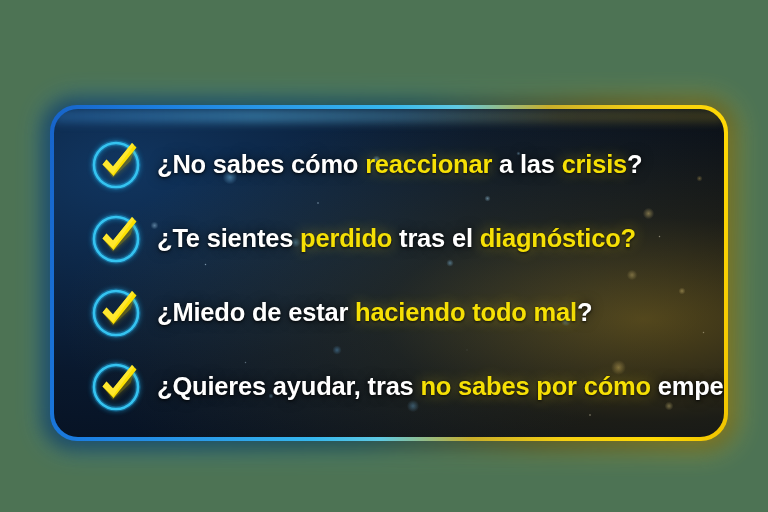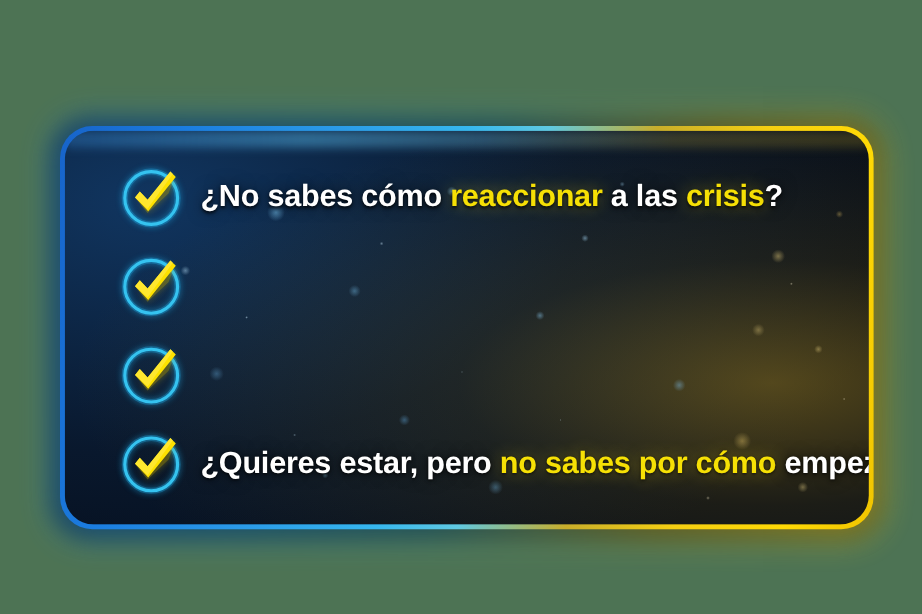--- a/index.html
+++ b/index.html
@@ -172,21 +172,21 @@
     box-sizing: border-box;
     display: flex;
     flex-direction: column;
     justify-content: space-between;
   }
 
   .row {
     display: flex;
     align-items: center;
     height: 62px;
-    padding-left: 45px;
+    padding-left: 35px;
   }
 
   .check-wrap {
     position: relative;
     width: 56px;
     height: 56px;
     flex: 0 0 56px;
     margin-right: 12px;
   }
   .check-svg {
@@ -265,20 +265,21 @@
                     </feMerge>
                 </filter>
               </defs>
               <circle cx="27" cy="29" r="22" fill="none" stroke="#1f9fd8" stroke-width="5" opacity="0.55" filter="url(#gl2)"></circle>
               <circle cx="27" cy="29" r="22" fill="none" stroke="#35c3f0" stroke-width="2.6"></circle>
               <path d="M14 29.5 L23.5 39 L47 9.5 L41.5 25 L24 41.5 Z" fill="#b8a000" opacity="0.45" filter="url(#gl2)"></path>
               <path d="M13.5 28.5 L17.5 23.5 L24 30.5 L43 7 L47.5 11.5 L24.5 40 Z" fill="#fde100"></path>
               <path d="M13.5 28.5 L17.5 23.5 L24 30.5 L43 7 L45 9 L24 38 Z" fill="#ffe93b" opacity="0.8"></path>
             </svg>
           </span>
+          <span class="row-text"><span>¿Te sientes </span><span class="hl">perdido</span><span> tras el </span><span class="hl">diagnóstico?</span></span>
         </div>
 
         <div class="row">
           <span class="check-wrap">
             <svg class="check-svg" viewBox="0 0 56 56" xmlns="http://www.w3.org/2000/svg">
               <defs>
                 <filter id="gl3" x="-60%" y="-60%" width="220%" height="220%">
                   <feGaussianBlur stdDeviation="2.6" result="b"></feGaussianBlur>
                   <feMerge>
                       <feMergeNode in="b"></feMergeNode>
@@ -286,20 +287,21 @@
                     </feMerge>
                 </filter>
               </defs>
               <circle cx="27" cy="29" r="22" fill="none" stroke="#1f9fd8" stroke-width="5" opacity="0.55" filter="url(#gl3)"></circle>
               <circle cx="27" cy="29" r="22" fill="none" stroke="#35c3f0" stroke-width="2.6"></circle>
               <path d="M14 29.5 L23.5 39 L47 9.5 L41.5 25 L24 41.5 Z" fill="#b8a000" opacity="0.45" filter="url(#gl3)"></path>
               <path d="M13.5 28.5 L17.5 23.5 L24 30.5 L43 7 L47.5 11.5 L24.5 40 Z" fill="#fde100"></path>
               <path d="M13.5 28.5 L17.5 23.5 L24 30.5 L43 7 L45 9 L24 38 Z" fill="#ffe93b" opacity="0.8"></path>
             </svg>
           </span>
+          <span class="row-text"><span>¿Miedo de estar </span><span class="hl">haciendo todo mal</span><span>?</span></span>
         </div>
 
         <div class="row">
           <span class="check-wrap">
             <svg class="check-svg" viewBox="0 0 56 56" xmlns="http://www.w3.org/2000/svg">
               <defs>
                 <filter id="gl4" x="-60%" y="-60%" width="220%" height="220%">
                   <feGaussianBlur stdDeviation="2.6" result="b"></feGaussianBlur>
                   <feMerge>
                       <feMergeNode in="b"></feMergeNode>
@@ -307,19 +309,19 @@
                     </feMerge>
                 </filter>
               </defs>
               <circle cx="27" cy="29" r="22" fill="none" stroke="#1f9fd8" stroke-width="5" opacity="0.55" filter="url(#gl4)"></circle>
               <circle cx="27" cy="29" r="22" fill="none" stroke="#35c3f0" stroke-width="2.6"></circle>
               <path d="M14 29.5 L23.5 39 L47 9.5 L41.5 25 L24 41.5 Z" fill="#b8a000" opacity="0.45" filter="url(#gl4)"></path>
               <path d="M13.5 28.5 L17.5 23.5 L24 30.5 L43 7 L47.5 11.5 L24.5 40 Z" fill="#fde100"></path>
               <path d="M13.5 28.5 L17.5 23.5 L24 30.5 L43 7 L45 9 L24 38 Z" fill="#ffe93b" opacity="0.8"></path>
             </svg>
           </span>
-          <span class="row-text"><span>¿Quieres estar, pero </span><span class="hl">no sabes por cómo</span><span> empezar?</span></span>
+          <span class="row-text"><span>¿Quieres ayudar, tras </span><span class="hl">no sabes por cómo</span><span> empezar?</span></span>
         </div>
 
       </div>
     </div>
   </div>
 </div>
 
 </body></html>

